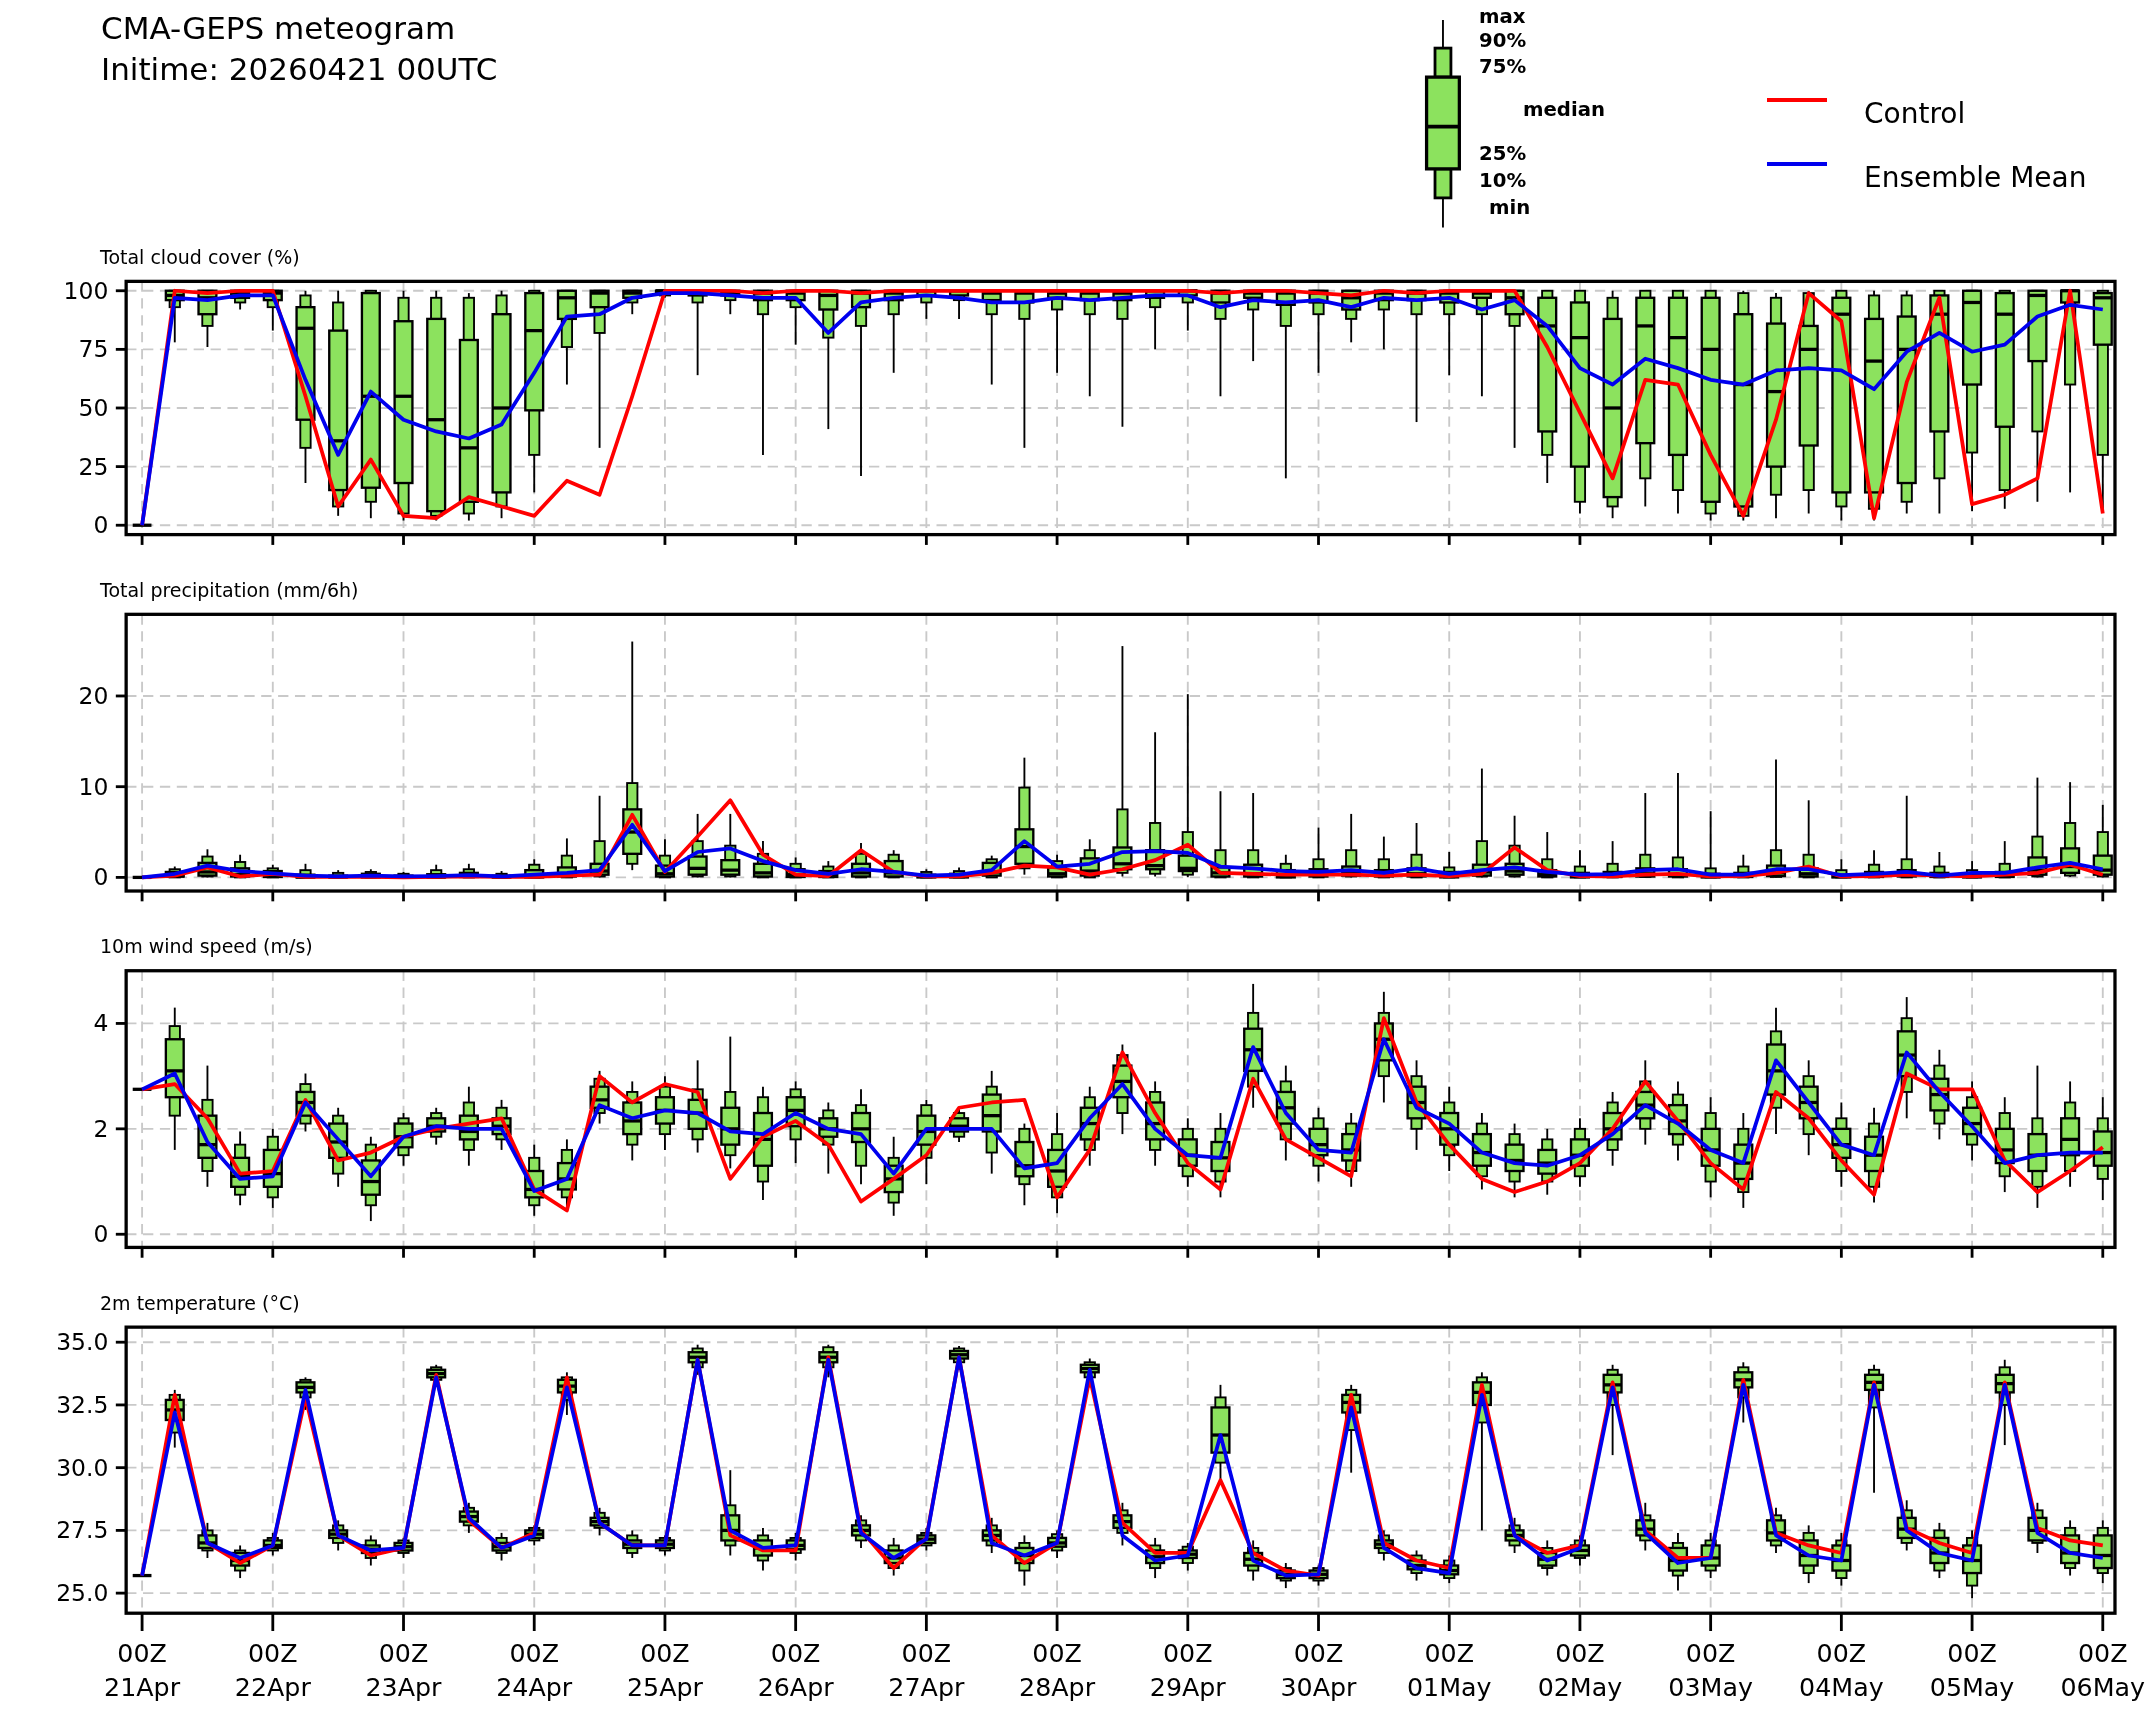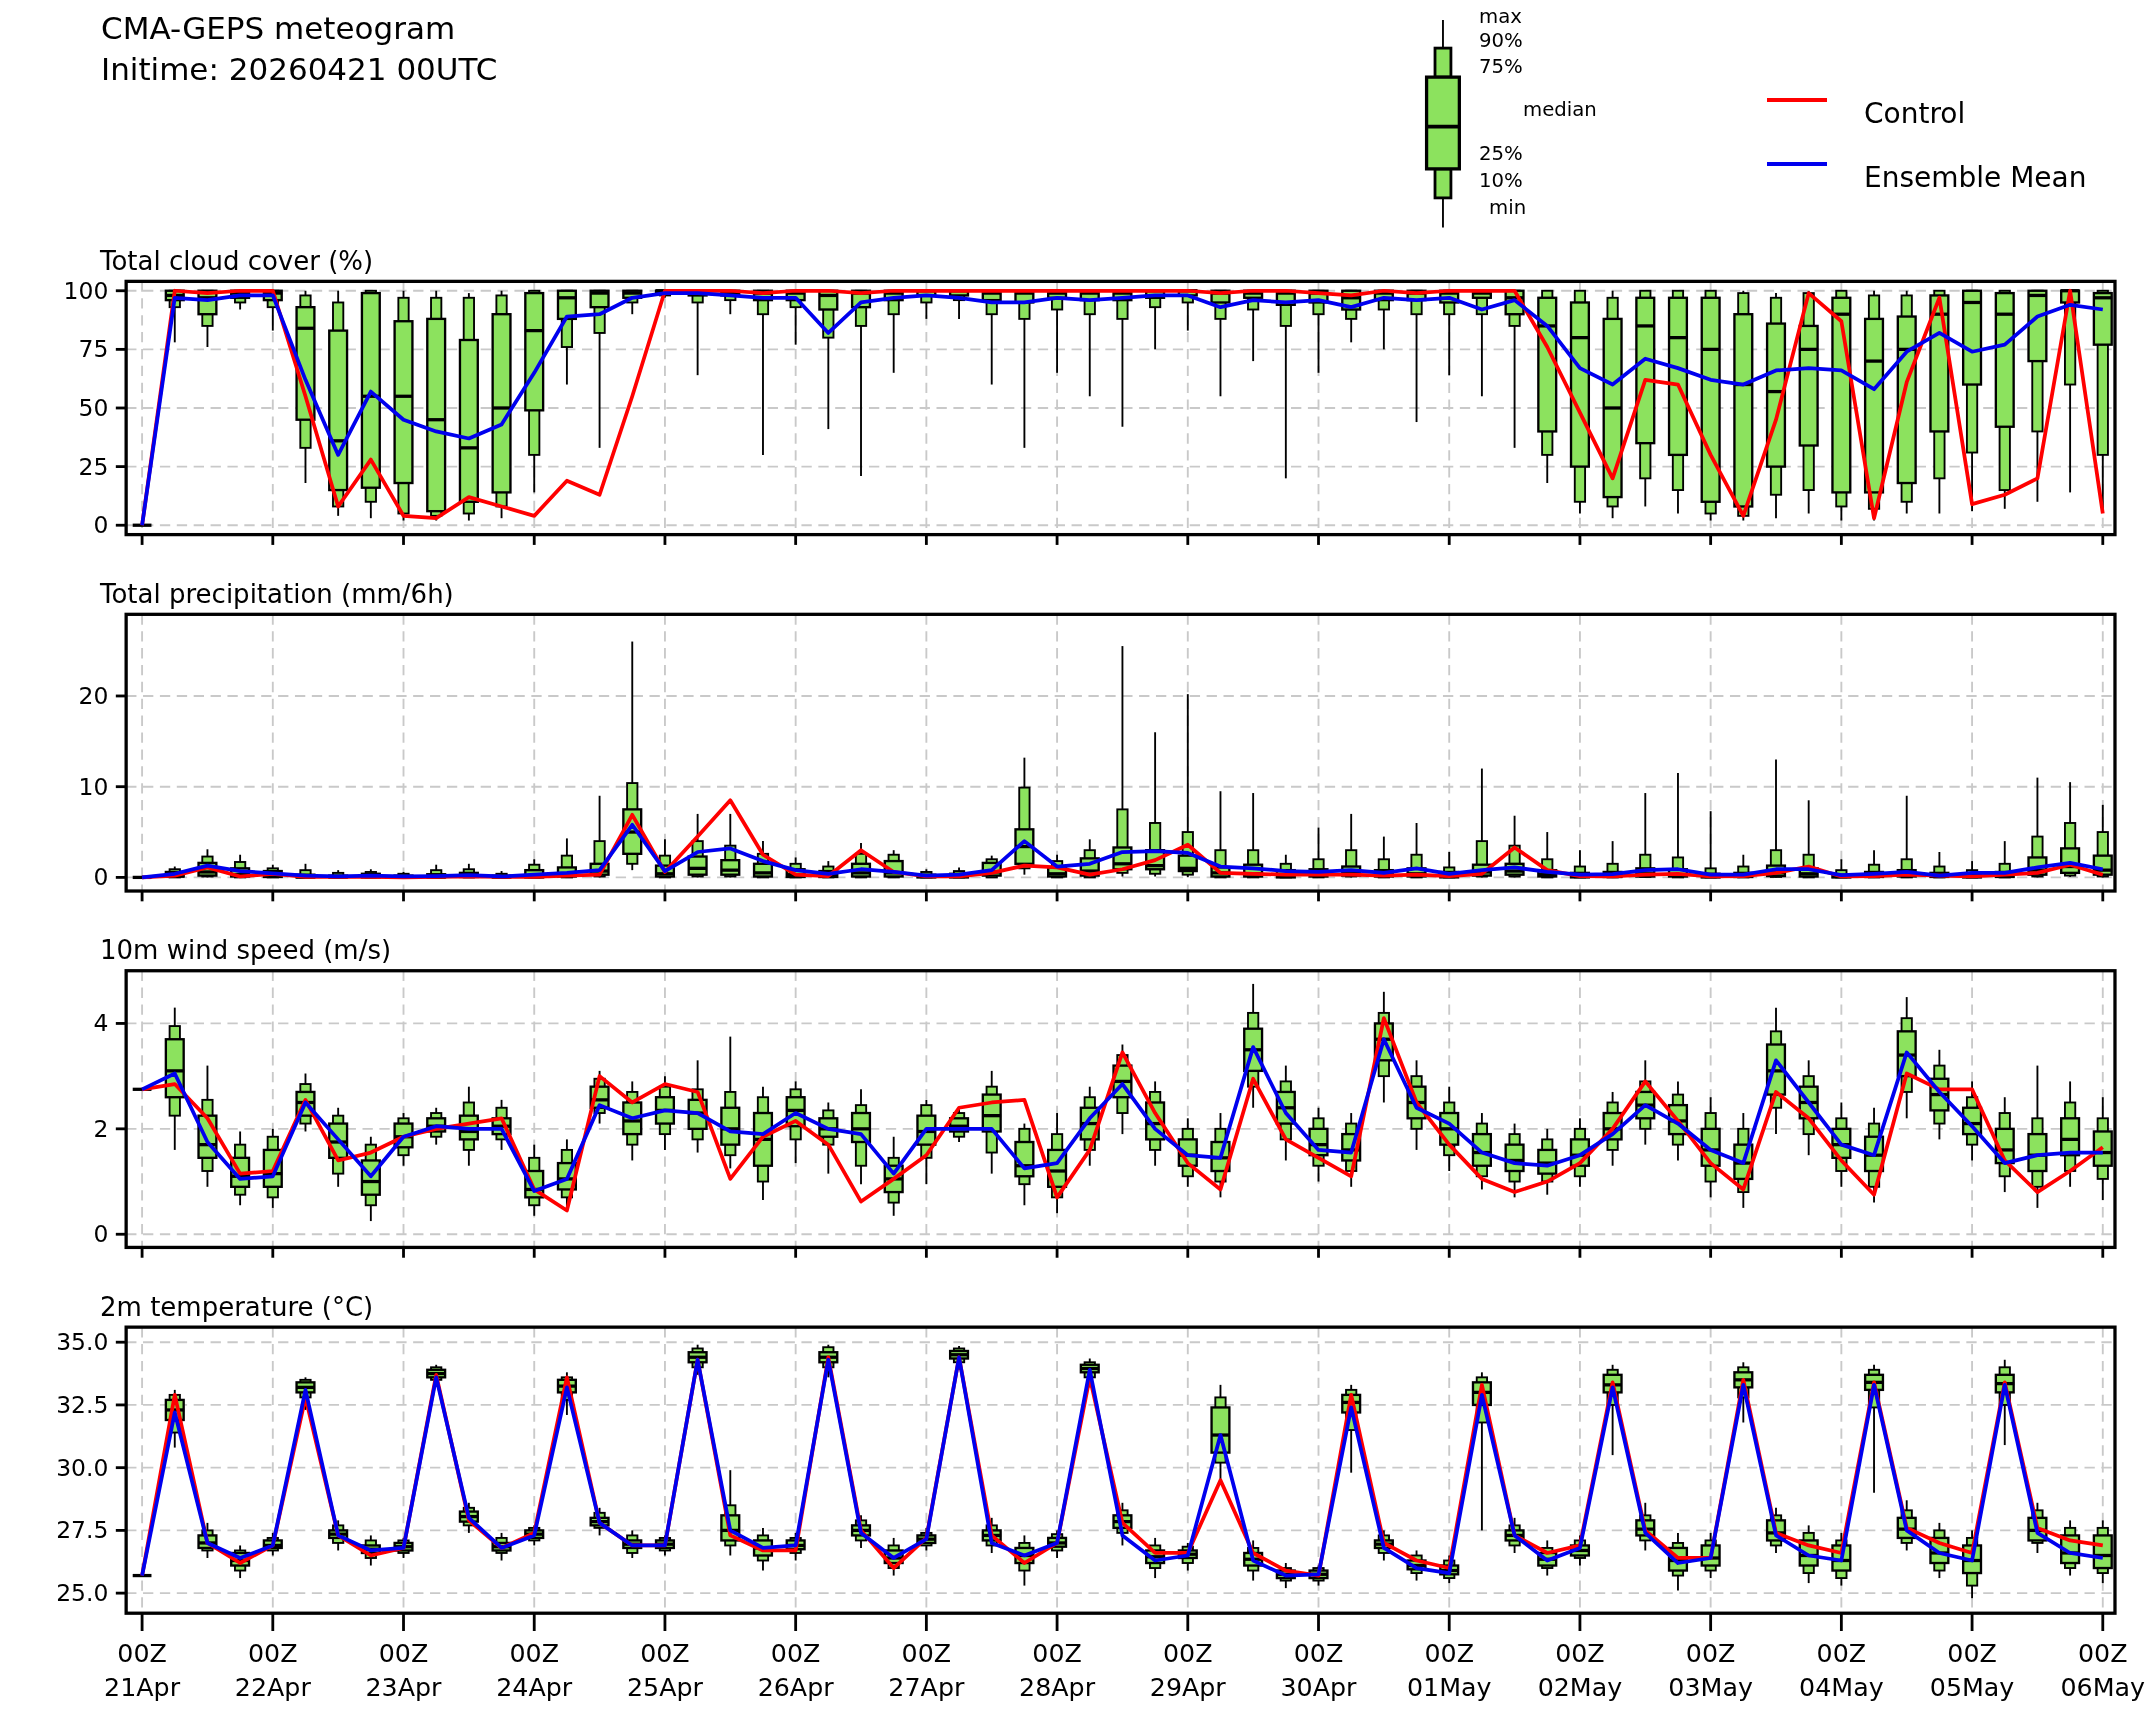--- a/index.html
+++ b/index.html
@@ -1,25 +1,25 @@
 <!DOCTYPE html>
 <html style="font-size:7.5px"><head>
 <meta charset="utf-8">
 <style>
   html,body{margin:0;padding:0;background:#ffffff;}
   body{width:2151px;height:1722px;position:relative;font-family:"DejaVu Sans","Liberation Sans",sans-serif;color:#000;}
   #root{position:absolute;left:12px;top:0;width:2151px;height:1460px;}
   .hdr{position:absolute;left:89px;top:8.4px;line-height:1.32;font-size:31px;}
   .hdr div{white-space:nowrap;}
-  .panel-title{position:absolute;left:88px;font-size:26px;white-space:nowrap;}
+  .panel-title{position:absolute;left:88px;font-size:19px;white-space:nowrap;}
   .pt-cloud{top:246px;}
   .pt-precip{top:579px;}
   .pt-wind{top:935px;}
   .pt-temp{top:1292px;}
-  .legend-label{position:absolute;font-size:19.7px;left:1467px;}
+  .legend-label{position:absolute;font-size:19.7px;left:1467px;font-weight:bold;}
   .leg-line{position:absolute;width:60px;height:4.2px;left:1755px;}
   .leg-line-label{position:absolute;left:1852px;font-size:28px;white-space:nowrap;margin-top:14px;}
   svg{position:absolute;left:0;top:0;}
 </style>
 </head>
 <body>
 <div id="root">
 
 <div class="hdr">
   <div>CMA-GEPS meteogram</div>

